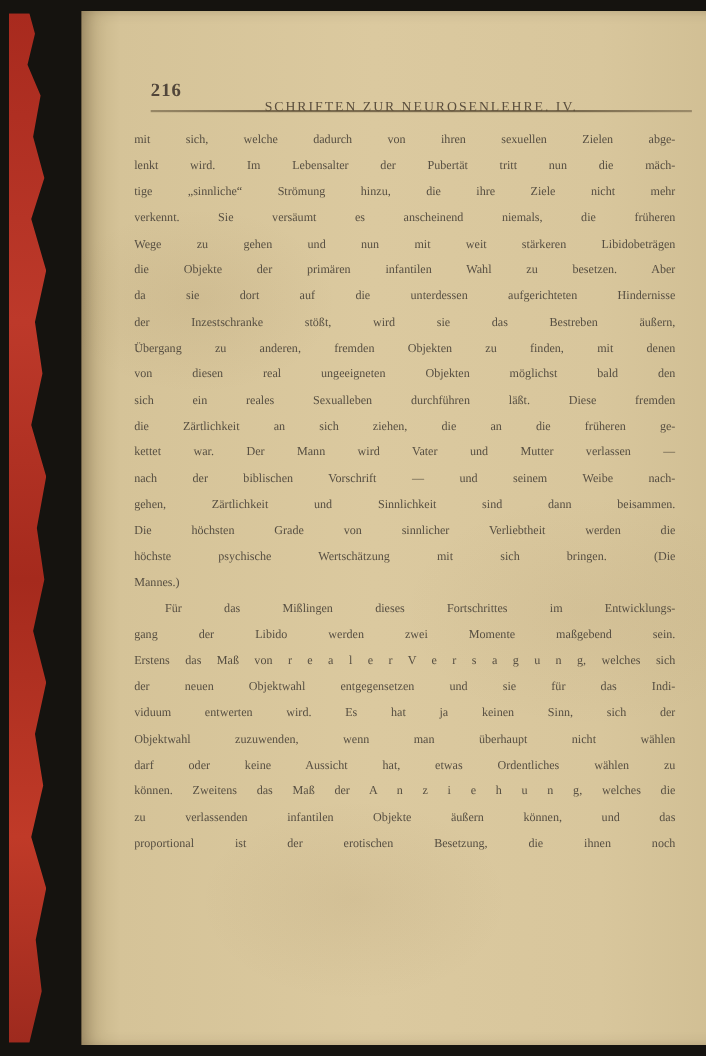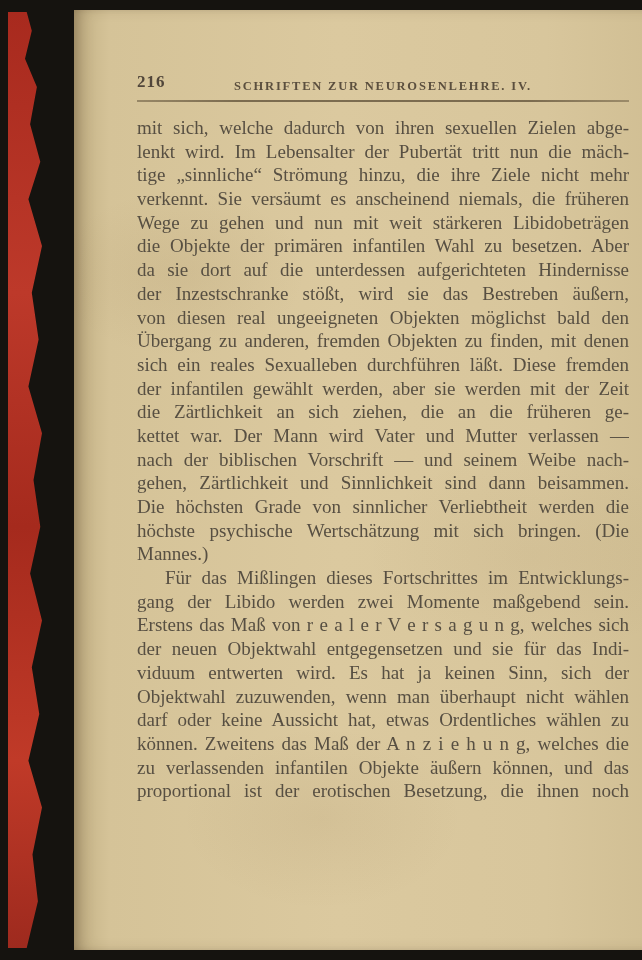--- a/index.html
+++ b/index.html
@@ -49,42 +49,42 @@
     top: 0;
     font-size: 17px;
     font-weight: 700;
     letter-spacing: 1px;
     color: #51463a;
   }
   .running-head {
     position: absolute;
     left: 0;
     right: 0;
-    top: 7px;
+    top: 18px;
     text-align: center;
     font-size: 12.5px;
-    font-weight: 700;
+    font-weight: 400;
     letter-spacing: 1.8px;
     color: #5b4f3e;
   }
   .head-rule {
     position: absolute;
     left: 63px;
     top: 90px;
     width: 492px;
     height: 2px;
     background: linear-gradient(90deg, rgba(100,85,60,.55), rgba(100,85,60,.8) 20%, rgba(100,85,60,.8) 80%, rgba(100,85,60,.5));
   }
   .text-block {
     position: absolute;
-    left: 63px;
+    left: 48px;
     top: 106px;
     width: 492px;
     color: #574f42;
-    font-size: 19px;
+    font-size: 11px;
     line-height: 23.7px;
   }
   .para { margin: 0; }
   .line {
     text-align: justify;
     text-align-last: justify;
     white-space: normal;
     height: 23.7px;
     overflow: hidden;
   }
@@ -105,24 +105,23 @@
     <div class="text-block">
         <div class="para">
           <div class="line">mit sich, welche dadurch von ihren sexuellen Zielen abge-</div>
           <div class="line">lenkt wird. Im Lebensalter der Pubertät tritt nun die mäch-</div>
           <div class="line">tige „sinnliche“ Strömung hinzu, die ihre Ziele nicht mehr</div>
           <div class="line">verkennt. Sie versäumt es anscheinend niemals, die früheren</div>
           <div class="line">Wege zu gehen und nun mit weit stärkeren Libidobeträgen</div>
           <div class="line">die Objekte der primären infantilen Wahl zu besetzen. Aber</div>
           <div class="line">da sie dort auf die unterdessen aufgerichteten Hindernisse</div>
           <div class="line">der Inzestschranke stößt, wird sie das Bestreben äußern,</div>
+          <div class="line">Übergang zu anderen, fremden Objekten zu finden, mit denen</div>
           <div class="line">von diesen real ungeeigneten Objekten möglichst bald den</div>
-          <div class="line">Übergang zu anderen, fremden Objekten zu finden, mit denen</div>
           <div class="line">sich ein reales Sexualleben durchführen läßt. Diese fremden</div>
-          <div class="line">der infantilen gewählt werden, aber sie werden mit der Zeit</div>
           <div class="line">die Zärtlichkeit an sich ziehen, die an die früheren ge-</div>
           <div class="line">kettet war. Der Mann wird Vater und Mutter verlassen —</div>
           <div class="line">nach der biblischen Vorschrift — und seinem Weibe nach-</div>
           <div class="line">gehen, Zärtlichkeit und Sinnlichkeit sind dann beisammen.</div>
           <div class="line">Die höchsten Grade von sinnlicher Verliebtheit werden die</div>
           <div class="line">höchste psychische Wertschätzung mit sich bringen. (Die</div>
           <div class="line lastline">Mannes.)</div>
         </div>
         <div class="para">
           <div class="line indent">Für das Mißlingen dieses Fortschrittes im Entwicklungs-</div>

